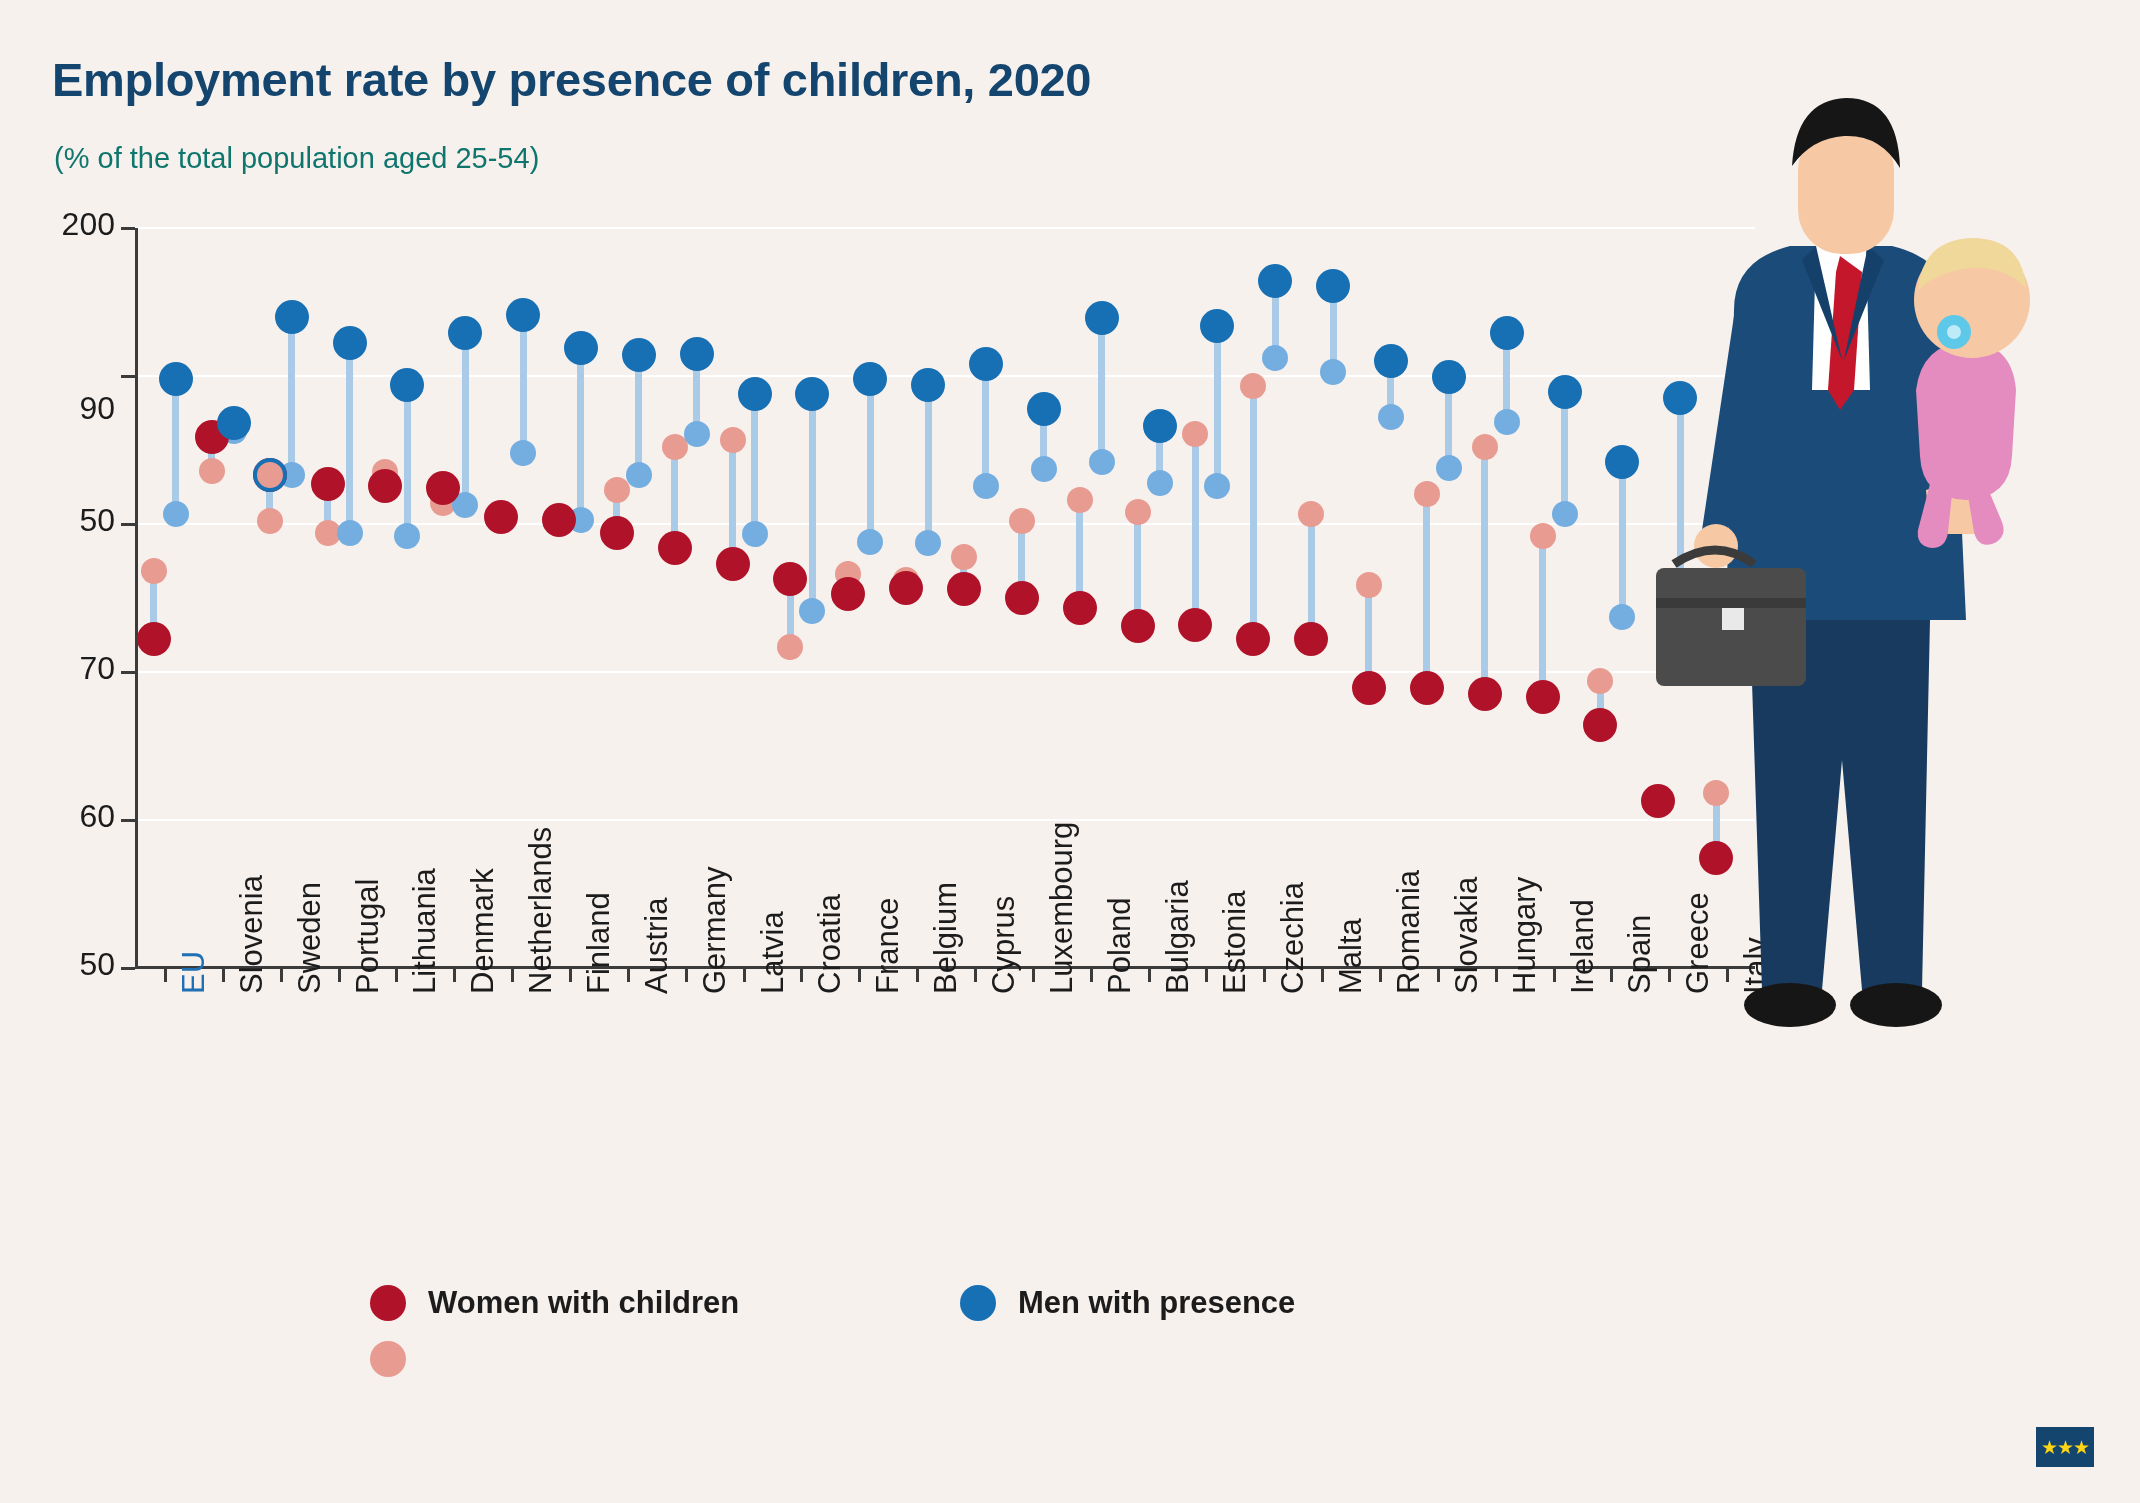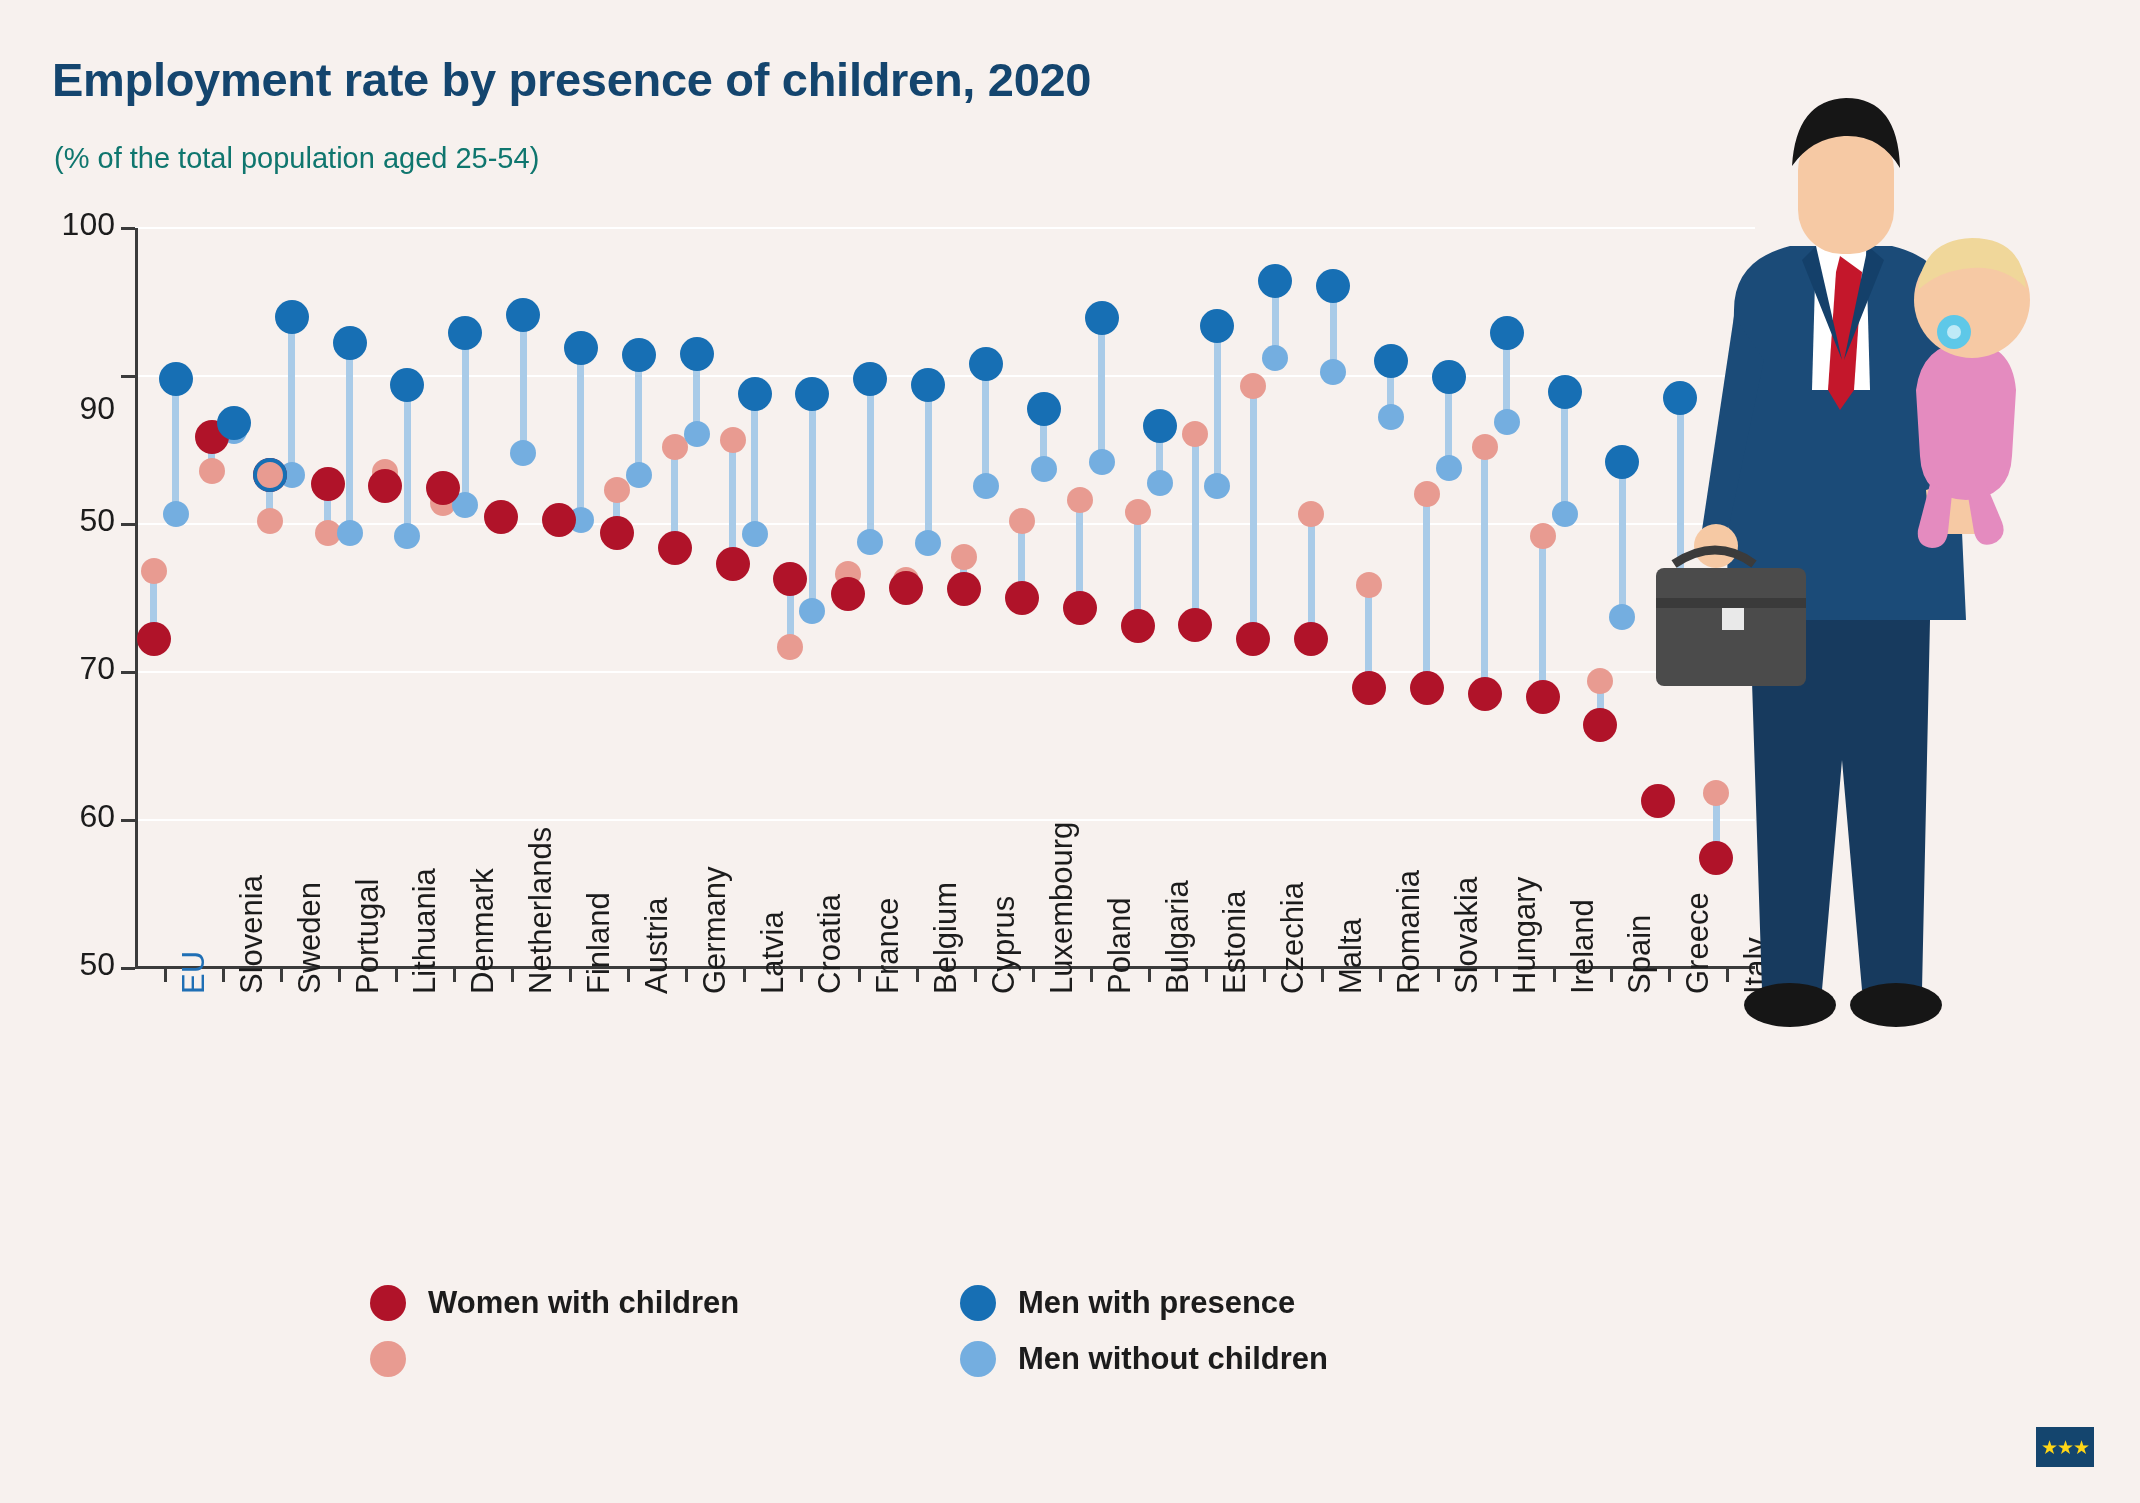--- a/index.html
+++ b/index.html
@@ -203,21 +203,21 @@
       <div class="ytick-mark" style="top: 443px;"></div>
       <div class="ytick-label" style="left: -92px; width: 72px; text-align: right; right: auto; top: 422px;">70</div>
       <div class="gridline" style="top: 295px;"></div>
       <div class="ytick-mark" style="top: 295px;"></div>
       <div class="ytick-label" style="left: -92px; width: 72px; text-align: right; right: auto; top: 274px;">50</div>
       <div class="gridline" style="top: 147px;"></div>
       <div class="ytick-mark" style="top: 147px;"></div>
       <div class="ytick-label" style="left: -92px; width: 72px; text-align: right; right: auto; top: 126px; margin-top: 36px;">90</div>
       <div class="gridline" style="top: -1px;"></div>
       <div class="ytick-mark" style="top: -1px;"></div>
-      <div class="ytick-label" style="left: -92px; width: 72px; text-align: right; right: auto; top: -22px;">100</div>
+      <div class="ytick-label" style="left: -92px; width: 72px; text-align: right; right: auto; top: -22px;">200</div>
       <div class="axis-left"></div>
       <div class="axis-bottom"></div>
       <div class="xtick-mark" style="left: 28.9286px;"></div>
       <div class="cat-label eu" style="left: 40.9286px; top: 766px;">EU</div>
       <div class="stem" style="left: 15.4286px; top: 343.36px; height: 68.08px;"></div>
       <div class="stem" style="left: 37.4286px; top: 150.96px; height: 134.68px;"></div>
       <div class="dot women-without" title="data-point-women-without-eu: 76.8" style="width: 26px; height: 26px; left: 5.92857px; top: 330.36px;"></div>
       <div class="dot men-without" title="data-point-men-without-eu: 80.7" style="width: 26px; height: 26px; left: 27.9286px; top: 272.64px;"></div>
       <div class="dot women-with" title="data-point-women-with-eu: 72.2" style="width: 34px; height: 34px; left: 1.92857px; top: 394.44px;"></div>
       <div class="dot men-with" title="data-point-men-with-eu: 89.8" style="width: 34px; height: 34px; left: 23.9286px; top: 133.96px;"></div>
@@ -445,24 +445,20 @@
         <span class="legend-swatch" style="background: rgb(176, 19, 41);"></span>
         <span class="legend-text">Women with children</span>
       </div>
       <div class="legend-item" style="left: 590px; top: 0px;">
         <span class="legend-swatch" style="background: rgb(23, 111, 180);"></span>
         <span class="legend-text">Men with presence</span>
       </div>
       <div class="legend-item" style="left: 0px; top: 56px;">
         <span class="legend-swatch" style="background: rgb(232, 155, 145);"></span>
       </div>
-      <div class="legend-item" style="left: 590px; top: 56px;">
-        <span class="legend-swatch" style="background: rgb(116, 174, 224);"></span>
-        <span class="legend-text">Men without children</span>
-      </div>
     </div>
 
   <div id="illustration">
     <svg viewBox="0 0 480 1030" width="480" height="1030" xmlns="http://www.w3.org/2000/svg">
 
       <path d="M120 560 L300 560 L292 930 L232 930 L212 700 L192 930 L132 930 Z" fill="#173a5e"></path>
 
       <ellipse cx="160" cy="945" rx="46" ry="22" fill="#161616"></ellipse>
       <ellipse cx="266" cy="945" rx="46" ry="22" fill="#161616"></ellipse>
 

